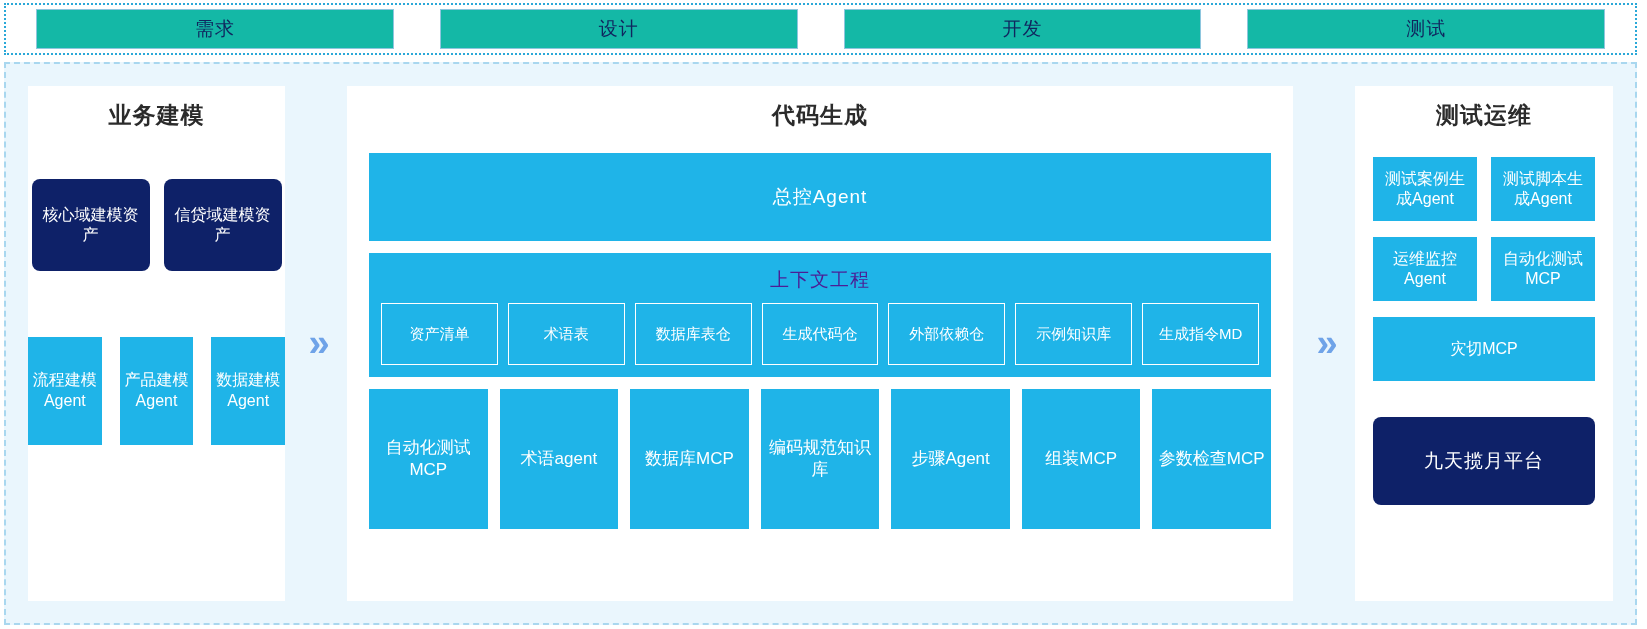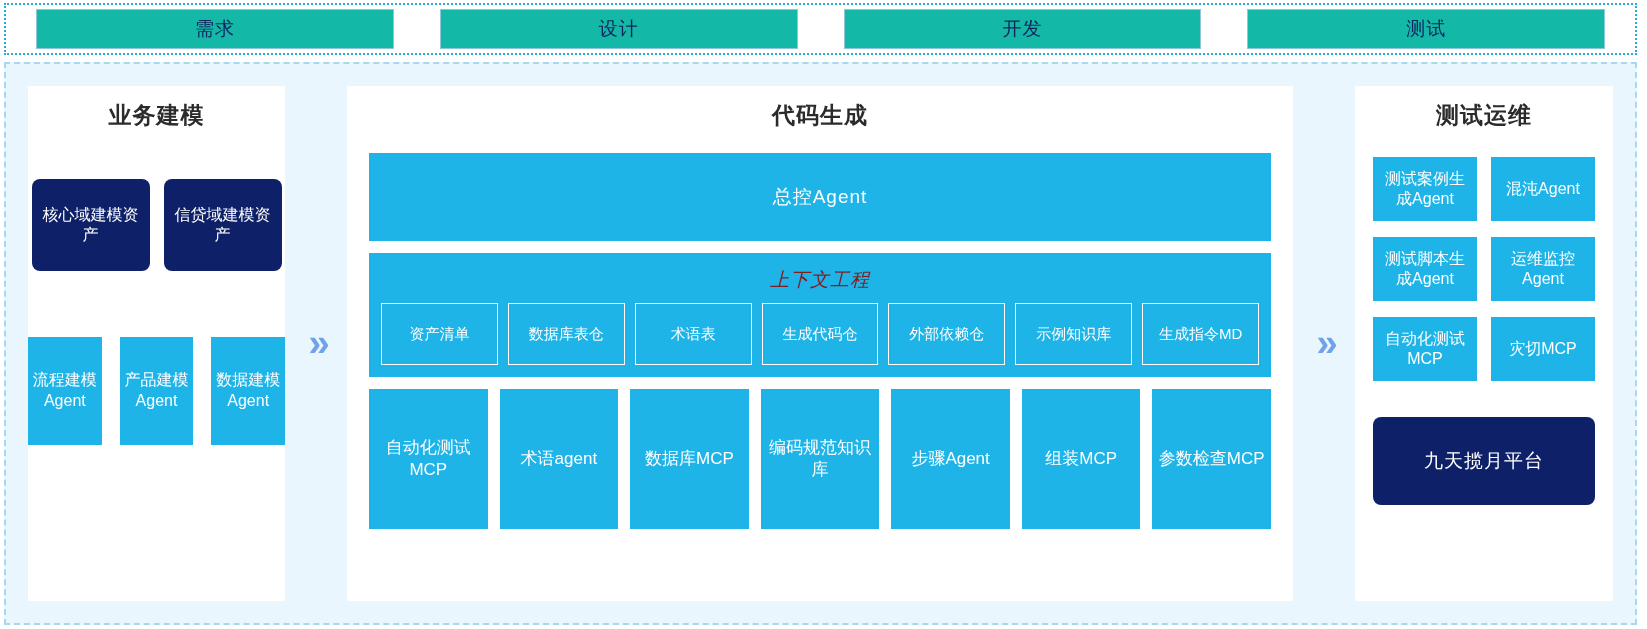--- a/index.html
+++ b/index.html
@@ -92,23 +92,22 @@
   .bar-master{
     margin-top:22px;height:88px;background:#1fb4e8;
     display:flex;align-items:center;justify-content:center;
     color:#fff;font-size:19px;letter-spacing:1px;
   }
   .ctx-block{
     margin-top:12px;background:#1fb4e8;padding:10px 12px 12px 12px;
     box-sizing:border-box;
   }
   .ctx-title{
-    text-align:center;color:#7f1d1d;font-size:19px;letter-spacing:1px;
+    text-align:center;color:#4c1d95;font-size:19px;letter-spacing:1px;
     padding:4px 0 10px 0;
-    font-style:italic;
   }
   .ctx-row{display:flex;gap:10px;}
   .ctx-box{
     flex:1 1 0;height:62px;border:1px solid #ffffff;
     color:#fff;font-size:15px;line-height:1.22;text-align:center;
     display:flex;align-items:center;justify-content:center;
     padding:0 3px;box-sizing:border-box;
   }
   .mcp-row{display:flex;gap:12px;margin-top:12px;}
   .mcp-box{
@@ -195,24 +194,24 @@
             <span>总控Agent</span>
           </div>
 
         <div class="ctx-block">
           <div class="ctx-title">上下文工程</div>
           <div class="ctx-row">
             <div class="ctx-box">
                 <span>资产清单</span>
               </div>
             <div class="ctx-box">
+                <span>术语表</span>
+              </div>
+            <div class="ctx-box">
                 <span>数据库表仓</span>
-              </div>
-            <div class="ctx-box">
-                <span>术语表</span>
               </div>
             <div class="ctx-box">
                 <span>生成代码仓</span>
               </div>
             <div class="ctx-box">
                 <span>外部依赖仓</span>
               </div>
             <div class="ctx-box">
                 <span>示例知识库</span>
               </div>
@@ -249,23 +248,20 @@
     </div>
 
     <div class="arrow">»</div>
 
     <div class="panel panel-right">
       <div class="panel-title">测试运维</div>
 
       <div class="right-grid">
         <div class="right-box">
             <span>测试案例生成Agent</span>
-          </div>
-        <div class="right-box">
-            <span>混沌Agent</span>
           </div>
         <div class="right-box">
             <span>测试脚本生成Agent</span>
           </div>
         <div class="right-box">
             <span>运维监控Agent</span>
           </div>
         <div class="right-box">
             <span>自动化测试MCP</span>
           </div>

